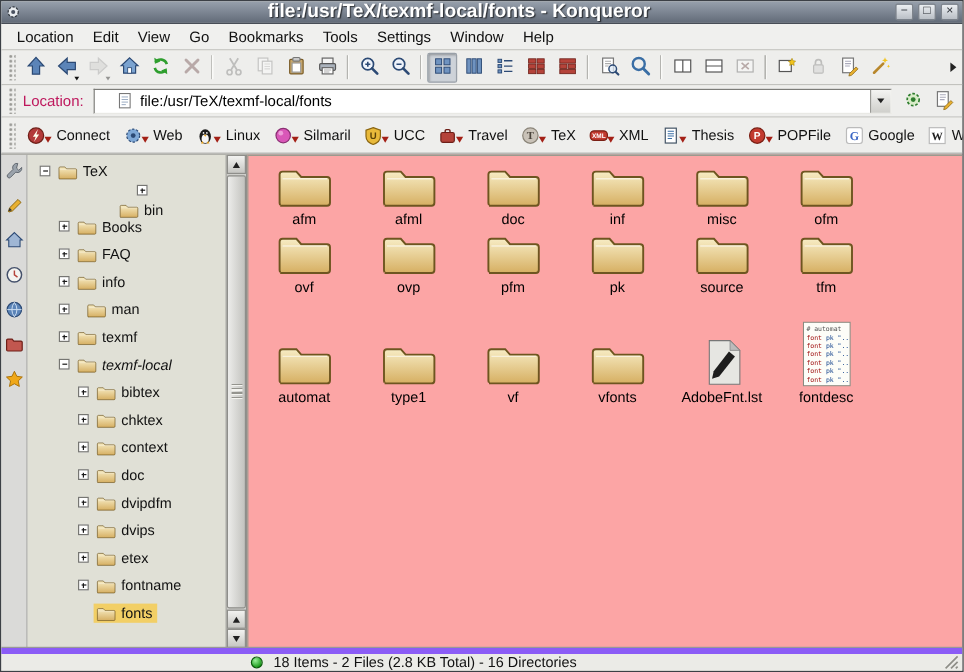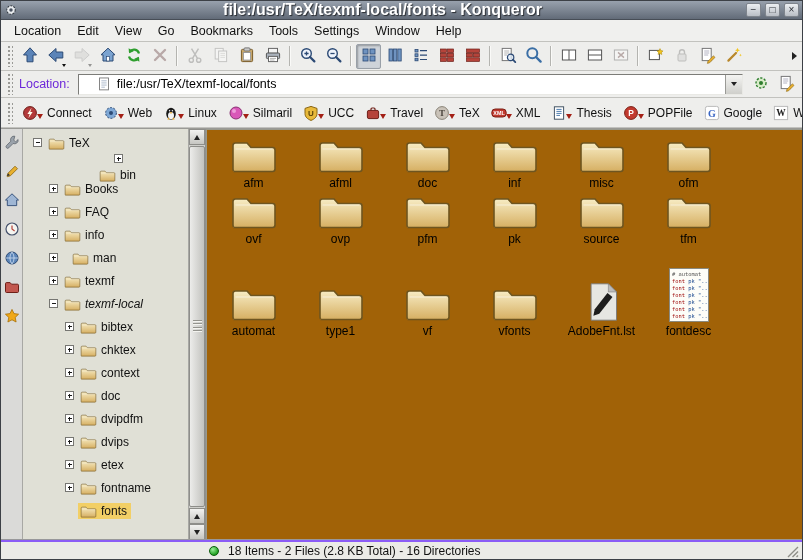--- a/index.html
+++ b/index.html
@@ -33,21 +33,21 @@
   .tbtn .dd{position:absolute;right:1px;bottom:1px;width:0;height:0;
     border-left:2.5px solid transparent;border-right:2.5px solid transparent;border-top:3.5px solid #111;}
   .tsep{width:8px;height:24px;flex:none;position:relative;}
   .tsep::before{content:'';position:absolute;left:3px;top:2px;bottom:2px;width:2px;
     background:linear-gradient(to right,#b4b4b0 50%,#fafaf8 50%);}
   .overflow-arrow{margin-left:auto;width:10px;height:20px;display:flex;align-items:center;justify-content:center;}
   .overflow-arrow i{width:0;height:0;border-top:4px solid transparent;border-bottom:4px solid transparent;border-left:5px solid #222;}
 
   
   .locbar{height:27px;}
-  .loc-label{font-size:12.5px;margin:0 7px 0 2px;color:#6d28d9;}
+  .loc-label{font-size:12.5px;margin:0 7px 0 2px;color:#be185d;}
   .combo{flex:1;height:21px;background:#fff;border:1px solid;border-color:#7c7c78 #e9e9e5 #e9e9e5 #7c7c78;
     display:flex;align-items:center;padding-left:17px;}
   .combo-icon{width:17px;flex:none;display:flex;}
   .combo-input{flex:1;border:none;outline:none;background:transparent;font:12.5px "Liberation Sans",sans-serif;padding:0 4px;color:#000;}
   .combo-arrow{width:17px;height:19px;flex:none;border-left:1px solid #9a9a96;
     background:linear-gradient(#f4f4f2,#cfcfcb);display:flex;align-items:center;justify-content:center;}
   .combo-arrow i{width:0;height:0;border-left:3.5px solid transparent;border-right:3.5px solid transparent;border-top:4.5px solid #222;}
   .go-btn{margin-left:4px;}
 
   
@@ -78,29 +78,29 @@
   .vscroll{width:17px;flex:none;display:flex;flex-direction:column;background:#cfcfcb;border-left:1px solid #a8a8a4;}
   .sb-btn{height:16px;flex:none;border:1px solid #8e8e8a;background:linear-gradient(#f2f2f0,#c6c6c2);
     display:flex;align-items:center;justify-content:center;padding:0;}
   .sb-btn i.up{width:0;height:0;border-left:3.5px solid transparent;border-right:3.5px solid transparent;border-bottom:5px solid #222;}
   .sb-btn i.down{width:0;height:0;border-left:3.5px solid transparent;border-right:3.5px solid transparent;border-top:5px solid #222;}
   .sb-track{flex:1;position:relative;}
   .sb-thumb{position:absolute;left:0;right:0;top:1px;bottom:1px;border:1px solid #8e8e8a;border-radius:2px;
     background:linear-gradient(to right,#ececea,#c2c2be);display:flex;align-items:center;justify-content:center;}
   .grip{width:9px;height:14px;background:repeating-linear-gradient(to bottom,#94948e 0 1px,#f4f4f0 1px 2px,transparent 2px 3.5px);}
 
-  .mainview{flex:1;background:#a16207;box-shadow:inset 1px 1px 0 #9a9a8e;overflow:hidden;}
+  .mainview{flex:1;background:#fca5a5;box-shadow:inset 1px 1px 0 #9a9a8e;overflow:hidden;}
   .grid{display:grid;grid-template-columns:repeat(6,87px);grid-template-rows:56px 56px 92px;padding:8px 0 0 4px;}
   .cell{display:flex;flex-direction:column;align-items:center;justify-content:flex-end;gap:3px;padding-bottom:3px;}
   .fname{font-size:12px;color:#000;line-height:13px;white-space:nowrap;}
   .ficon{display:flex;}
 
   
   .statusbar{height:19px;flex:none;display:flex;align-items:center;background:#ebebE7;background:#ebebe7;
-    border-top:2px solid #8b5cf6;box-shadow:0 -1px 0 #98989a;font-size:12px;color:#111;}
+    border-top:5px solid #8b5cf6;box-shadow:0 -1px 0 #98989a;font-size:12px;color:#111;}
   .status-spacer{width:208px;align-self:stretch;flex:none;}
   .led{width:10px;height:10px;border-radius:50%;flex:none;margin-right:9px;
     background:radial-gradient(circle at 35% 30%,#9af09a,#1f9e1f 72%);border:1px solid #0c5c0c;}
   .resize-grip{margin-left:auto;margin-right:2px;display:flex;align-self:flex-end;}
 </style>
 </head>
 <body>
 
 <svg width="0" height="0" style="position:absolute">
     <defs>

